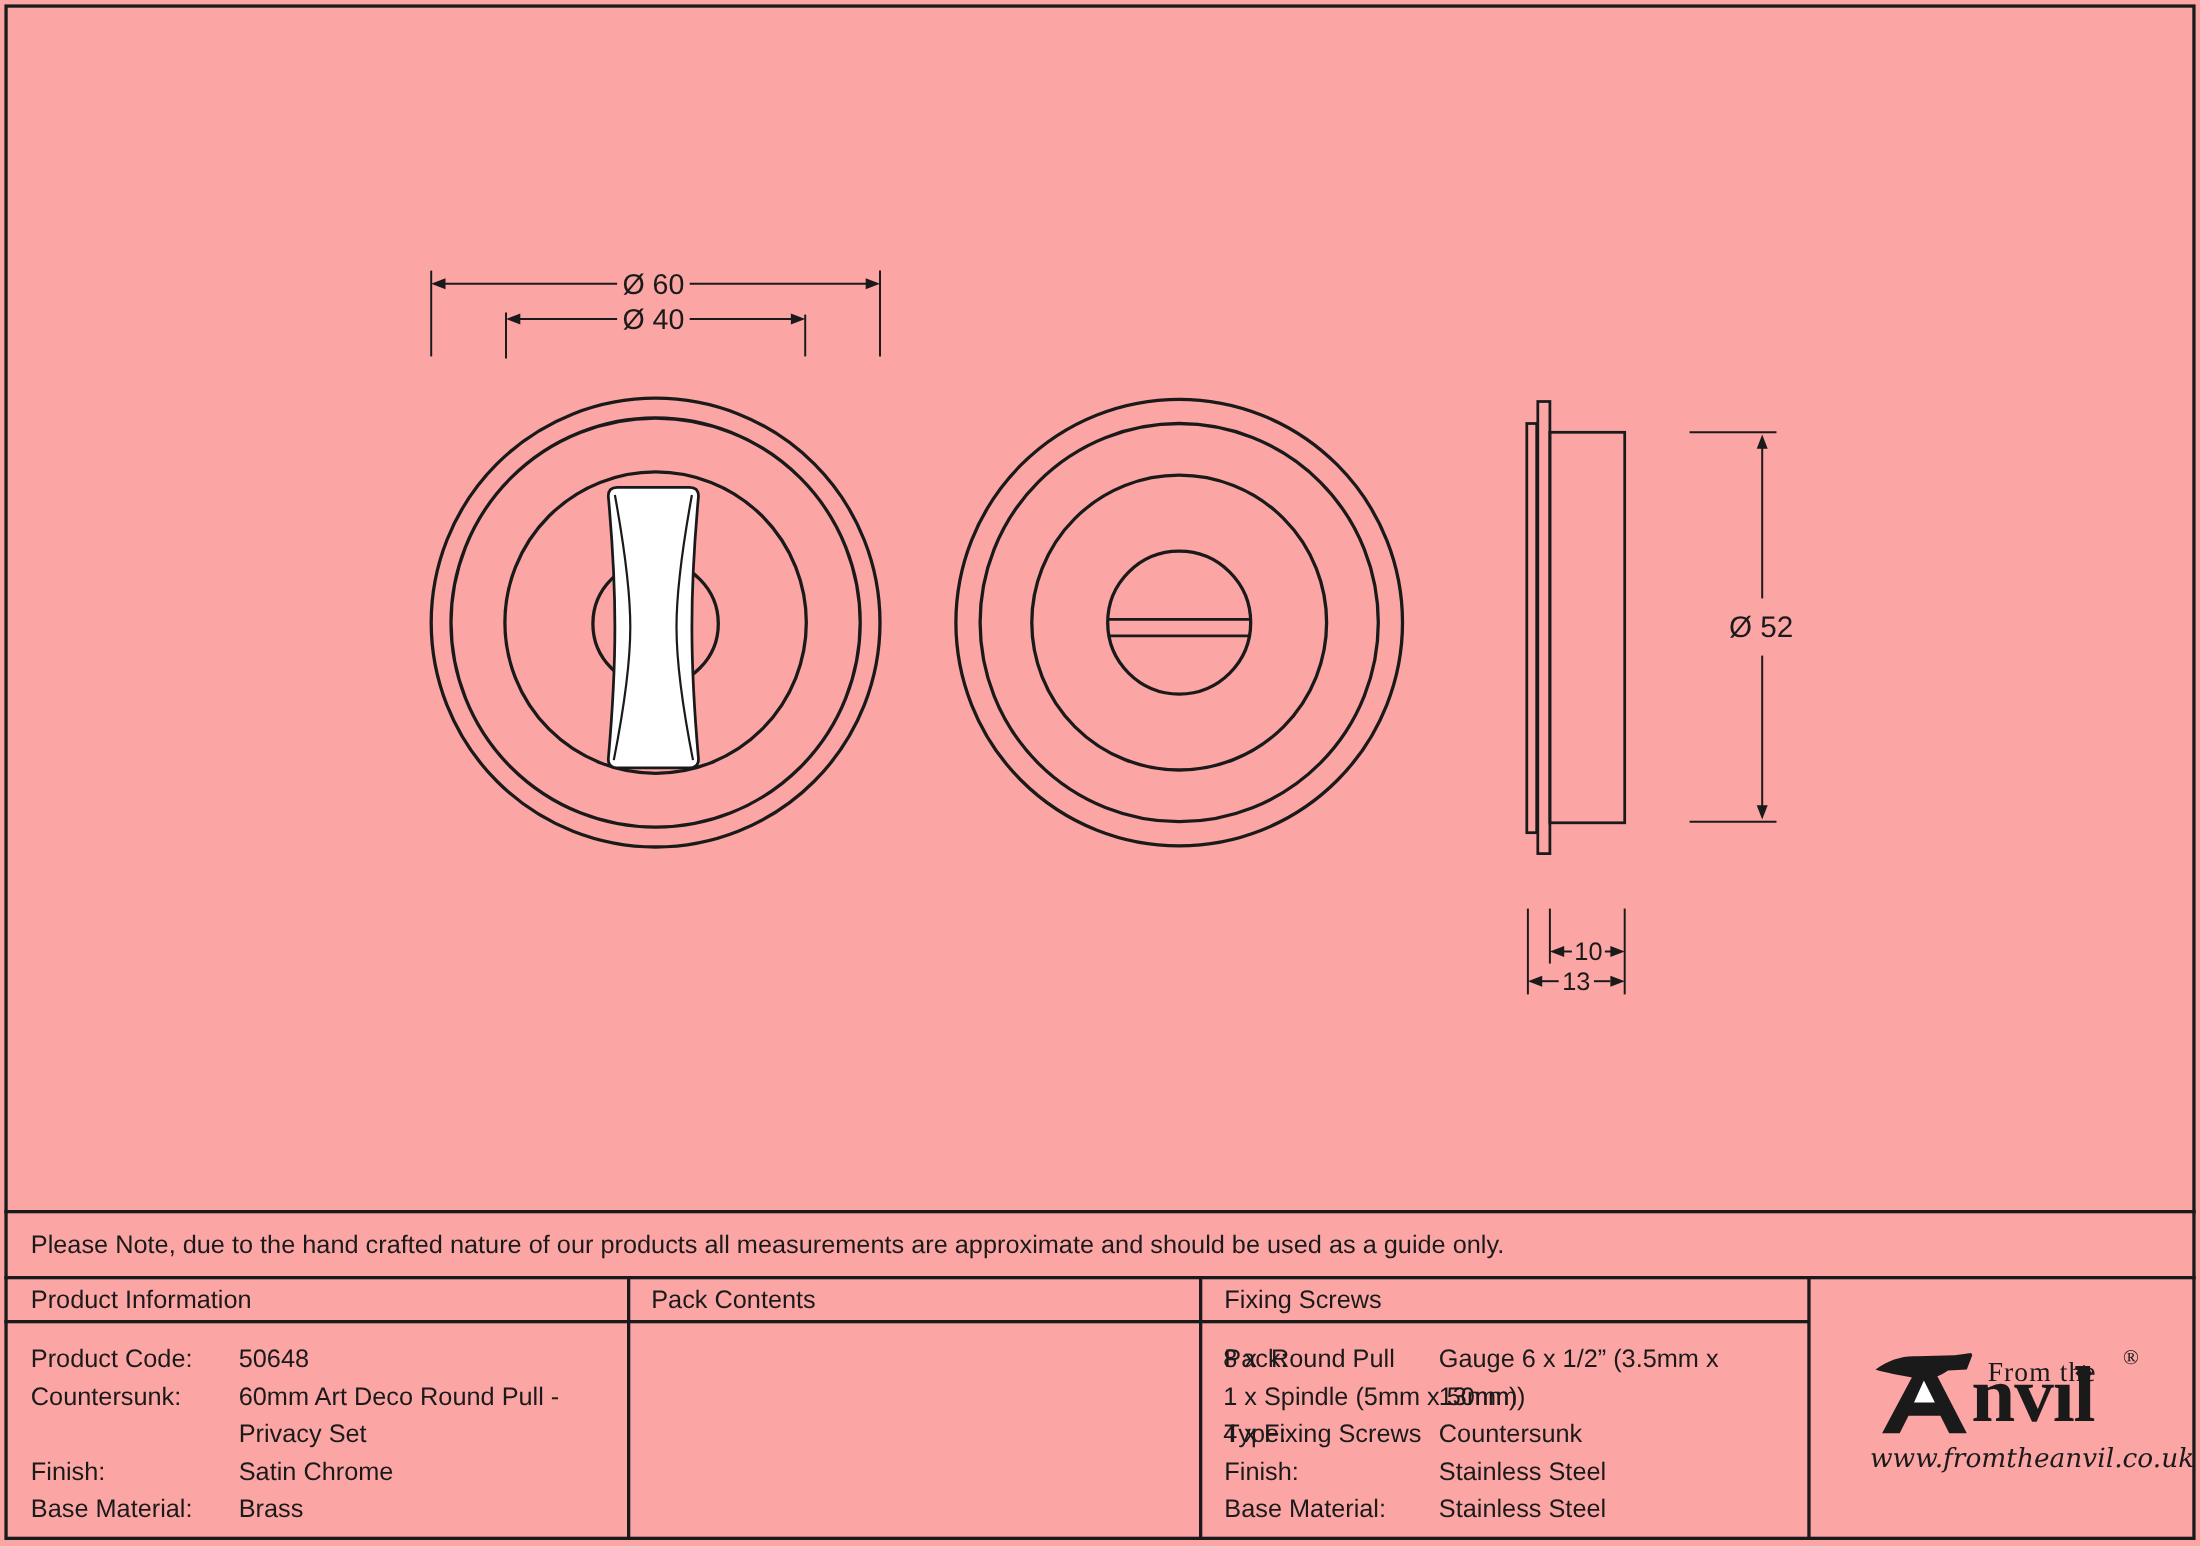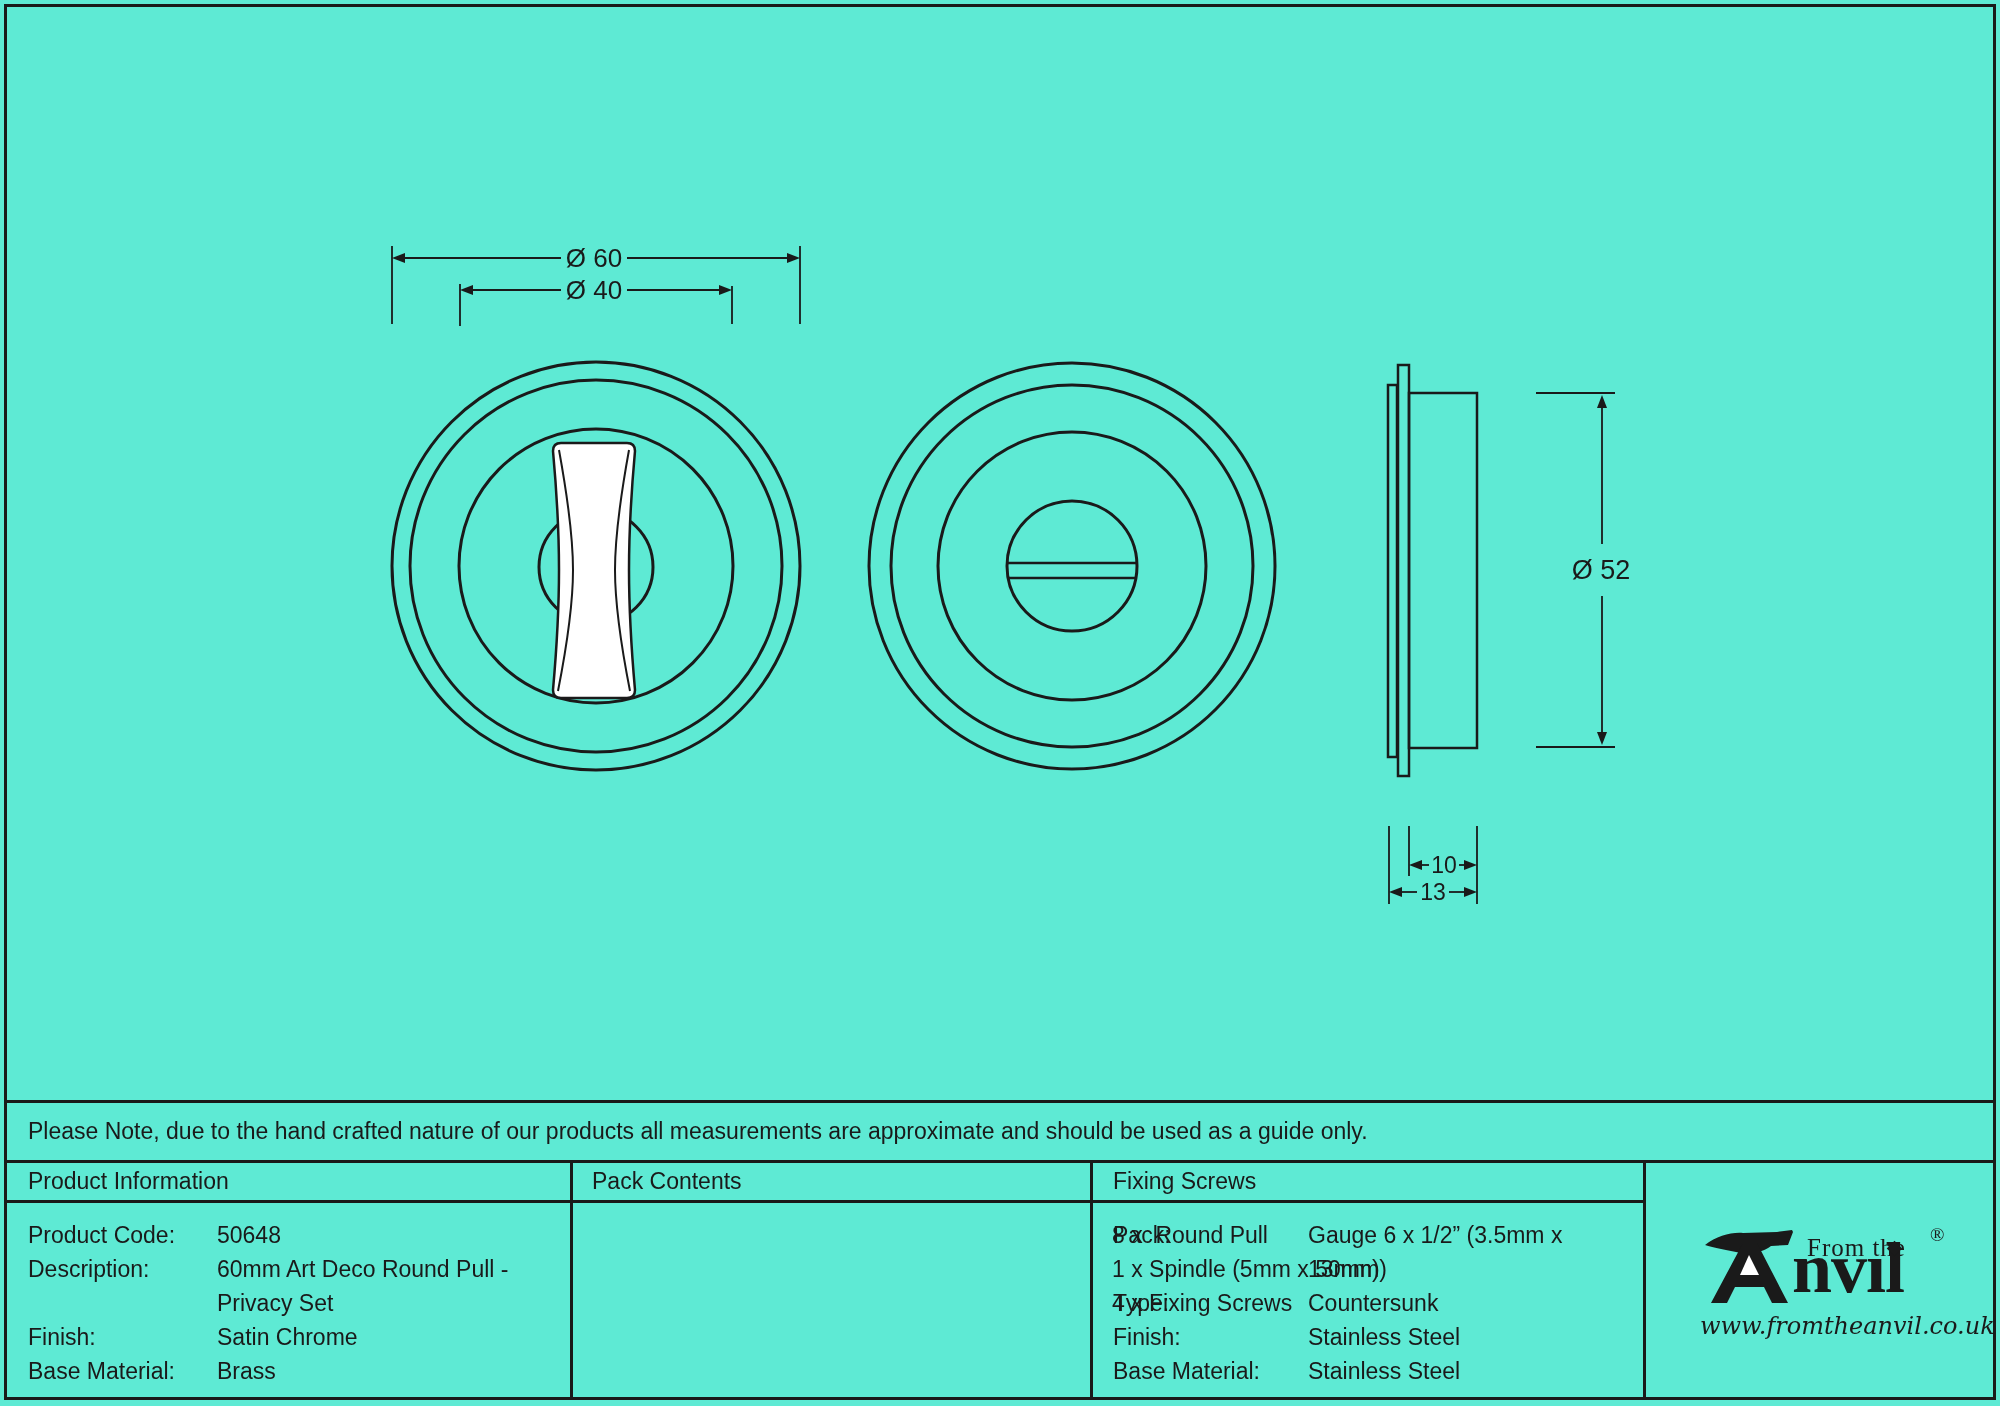--- a/index.html
+++ b/index.html
@@ -1,17 +1,17 @@
 <!DOCTYPE html>
 <html><head>
 <meta charset="utf-8">
 <style>
   html,body{margin:0;padding:0;background:#e8e8e8;}
   .page{
-    position:relative;width:2000px;height:1406px;background:#5eead4;
+    position:relative;width:2000px;height:1406px;background:#fca5a5;
     font-family:"Liberation Sans",sans-serif;color:#1a1a1a;overflow:hidden;
   }
   .frame{
     position:absolute;left:4px;top:4px;width:1992px;height:1396px;
     border:3.5px solid #1a1a1a;box-sizing:border-box;
   }
   .hline,.vline{position:absolute;background:#1a1a1a;}
   .drawing-svg{position:absolute;left:0;top:0;}
   .note-text{
     position:absolute;left:28px;top:1103px;width:1900px;height:52px;
@@ -133,21 +133,21 @@
   <div class="col-header" style="left:28px;">Product Information</div>
   <div class="col-header" style="left:592px;">Pack Contents</div>
   <div class="col-header" style="left:1113px;">Fixing Screws</div>
 
   <div class="kv-block" style="left:28px;width:540px;">
     <div class="kv">
       <span class="k">Product Code:</span>
       <span class="v" style="width:395px;">50648</span>
     </div>
     <div class="kv">
-      <span class="k">Description:</span>
+      <span class="k">Countersunk:</span>
       <span class="v" style="width:395px;">60mm Art Deco Round Pull - Privacy Set</span>
     </div>
     <div class="kv">
       <span class="k">Finish:</span>
       <span class="v" style="width:395px;">Satin Chrome</span>
     </div>
     <div class="kv">
       <span class="k">Base Material:</span>
       <span class="v" style="width:395px;">Brass</span>
     </div>

